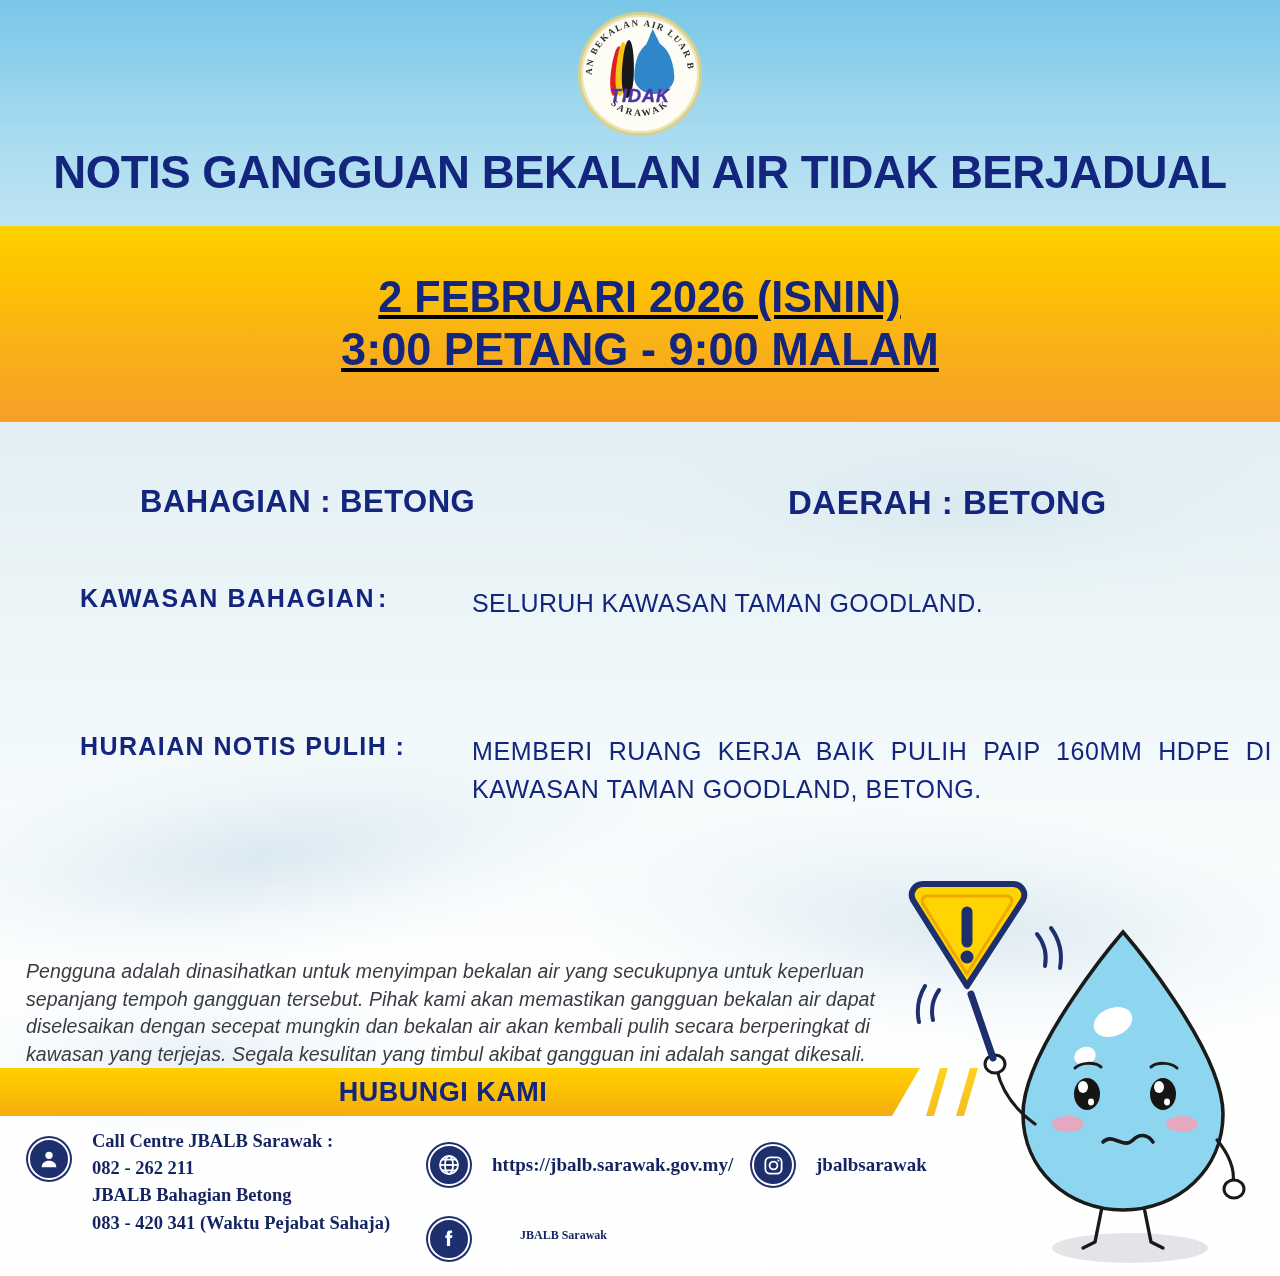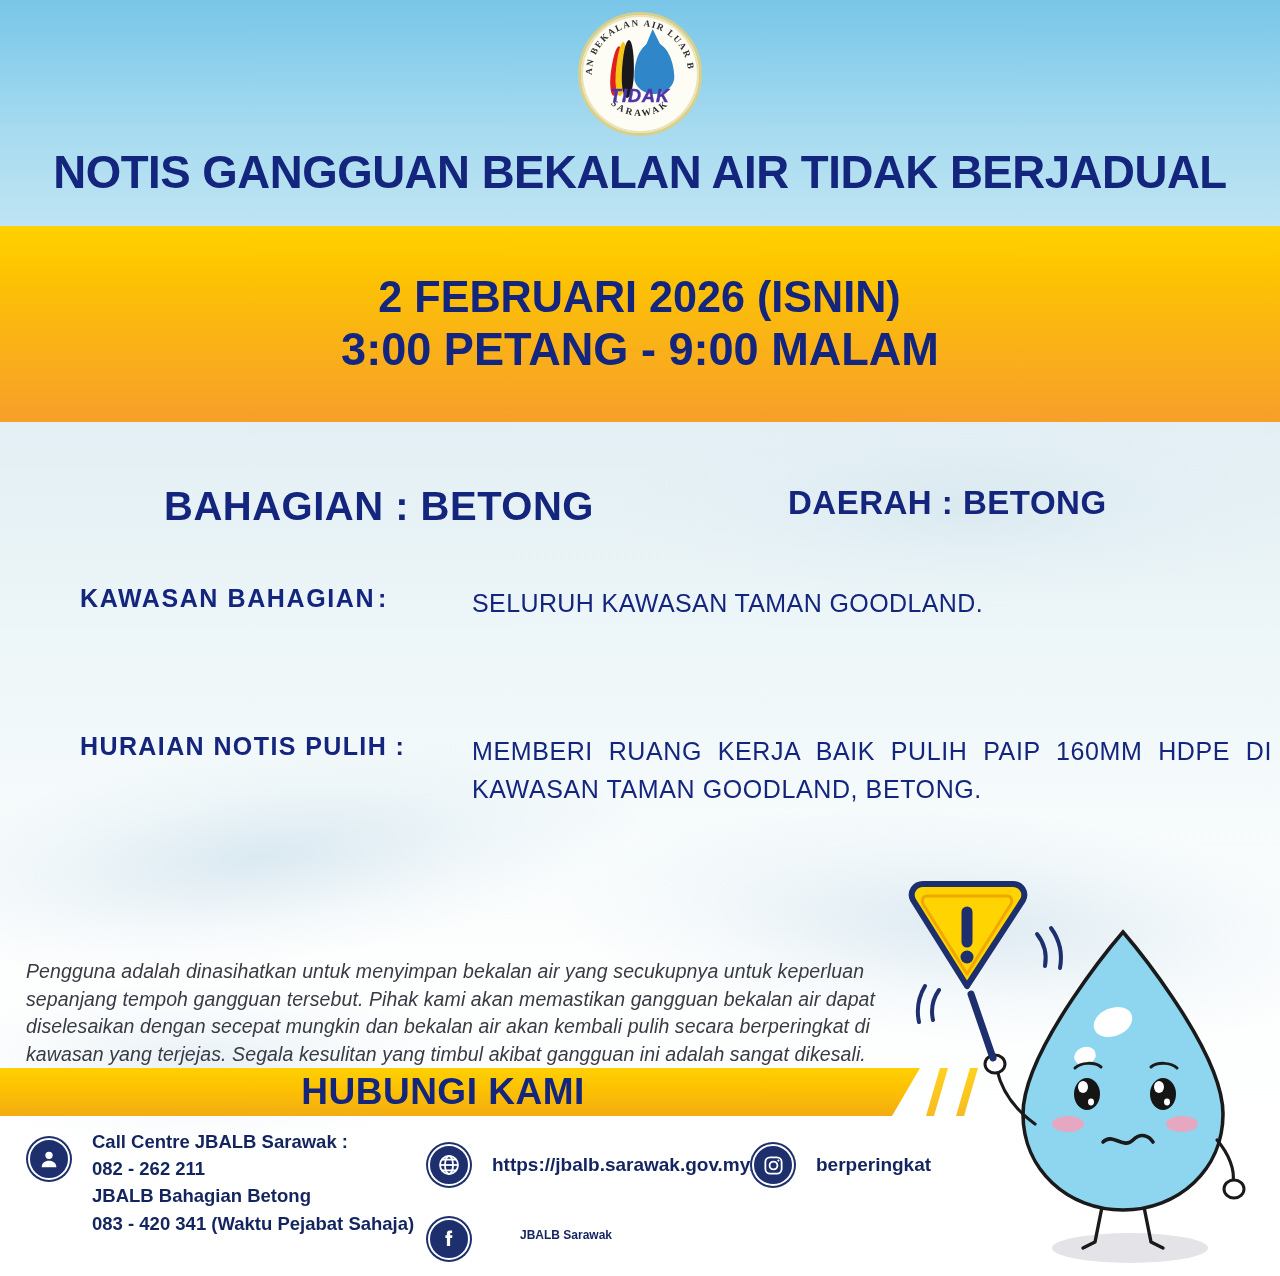--- a/index.html
+++ b/index.html
@@ -69,20 +69,21 @@
     transform:scaleX(0.97); transform-origin:center;
     font-family:"Liberation Sans Narrow","Liberation Sans", sans-serif;
   }
 
   
   .date-banner {
     position:absolute; left:0; top:226px; width:1280px; height:196px;
     background:linear-gradient(180deg,#ffd200 0%, #fdc500 22%, #fab414 55%, #f79f2a 100%);
     display:flex; flex-direction:column; align-items:center; justify-content:center;
     gap:0;
+    text-decoration:underline;
   }
   .date-line {
     font-size:44px; font-weight:bold; color:#14257d; letter-spacing:0px;
     font-family:"Liberation Sans Narrow","Liberation Sans", sans-serif;
     transform:scaleX(0.98);
   }
   .time-line {
     font-size:46px; font-weight:bold; color:#14257d;
     font-family:"Liberation Sans Narrow","Liberation Sans", sans-serif;
     transform:scaleX(0.98);
@@ -103,24 +104,23 @@
   .wash-b { left:560px; top:390px; width:820px; height:230px; transform:rotate(4deg); }
   .wash-c { left:620px; top:-10px; width:700px; height:190px; opacity:.5; }
   .wash-d { left:-60px; top:560px; width:520px; height:160px; opacity:.7; }
 
   .row-divisions {
     position:absolute; left:0; top:62px; width:1280px;
     display:flex; justify-content:flex-start;
   }
   .bahagian {
     position:absolute; left:140px; top:0;
-    font-size:40px; font-weight:bold; color:#14257d;
+    font-size:31px; font-weight:bold; color:#14257d;
     font-family:"Liberation Sans Narrow","Liberation Sans", sans-serif;
     letter-spacing:0.5px;
-    margin-left:24px;
   }
   .daerah {
     position:absolute; left:788px; top:0;
     font-size:33px; font-weight:bold; color:#14257d;
     font-family:"Liberation Sans Narrow","Liberation Sans", sans-serif;
     letter-spacing:0.5px;
   }
 
   .field-kawasan { position:absolute; left:80px; top:162px; width:1130px; }
   .field-huraian { position:absolute; left:80px; top:310px; width:1180px; }
@@ -158,21 +158,21 @@
 
   
   .hk-wrap { position:absolute; left:0; top:646px; width:1010px; height:48px; }
   .hk-bar {
     position:absolute; left:0; top:0; width:920px; height:48px;
     background:linear-gradient(180deg,#ffd002 0%, #fcc103 45%, #f3ac12 100%);
     clip-path:polygon(0 0, 920px 0, 892px 48px, 0 48px);
     display:flex; align-items:center; justify-content:center;
   }
   .hk-text {
-    font-size:37px; font-weight:bold; color:#14257d; letter-spacing:0.5px;
+    font-size:27px; font-weight:bold; color:#14257d; letter-spacing:0.5px;
     margin-right:34px;
     font-family:"Liberation Sans Narrow","Liberation Sans", sans-serif;
   }
   .hk-stripe {
     position:absolute; top:0; height:48px; width:22px;
     background:linear-gradient(180deg,#ffd21e 0%, #f7bb22 100%);
     clip-path:polygon(14px 0, 22px 0, 8px 48px, 0 48px);
   }
   .hk-s1 { left:926px; }
   .hk-s2 { left:956px; }
@@ -188,21 +188,21 @@
   }
   .cicon svg { display:block; }
 
   .c-person { left:28px; top:16px; }
   .c-globe  { left:428px; top:22px; }
   .c-fb     { left:428px; top:96px; }
   .c-ig     { left:752px; top:22px; }
 
   .ctext {
     position:absolute; color:#13245f; font-weight:bold;
-    font-family:Liberation Sans, sans-serif;
+    font-family:Liberation Serif, serif;
   }
   .call-block { left:92px; top:6px; font-size:18.5px; line-height:1.47; }
   .wa-block   { left:92px; top:99px; font-size:18.5px; line-height:1.5; }
   .web-text   { left:492px; top:32px; font-size:19px; }
   .fb-text    { left:520px; top:106px; font-size:12px; }
   .ig-text    { left:816px; top:32px; font-size:19px; }
 
   
   .mascot { position:absolute; left:905px; top:862px; width:375px; height:414px; }
   .mascot svg { display:block; width:100%; height:100%; }
@@ -309,21 +309,21 @@
       </div>
       <div class="ctext fb-text">JBALB Sarawak</div>
 
       <div class="cicon c-ig">
         <svg width="23" height="23" viewBox="0 0 24 24" fill="none" stroke="#fff" stroke-width="1.9">
           <rect x="3.5" y="3.5" width="17" height="17" rx="5"></rect>
           <circle cx="12" cy="12" r="4.1"></circle>
           <circle cx="17.1" cy="6.9" r="1.1" fill="#fff" stroke="none"></circle>
         </svg>
       </div>
-      <div class="ctext ig-text">berperingkat</div>
+      <div class="ctext ig-text">jbalbsarawak</div>
     </div>
   </div>
 
   <div class="mascot">
     <svg viewBox="0 0 375 414">
       <ellipse cx="225" cy="386" rx="78" ry="15" fill="#e4e4e8"></ellipse>
 
       <path d="M198 340 L190 380 M190 380 L178 386" stroke="#1a1a1a" stroke-width="3.4" fill="none" stroke-linecap="round"></path>
       <path d="M238 340 L246 380 M246 380 L258 386" stroke="#1a1a1a" stroke-width="3.4" fill="none" stroke-linecap="round"></path>
 

